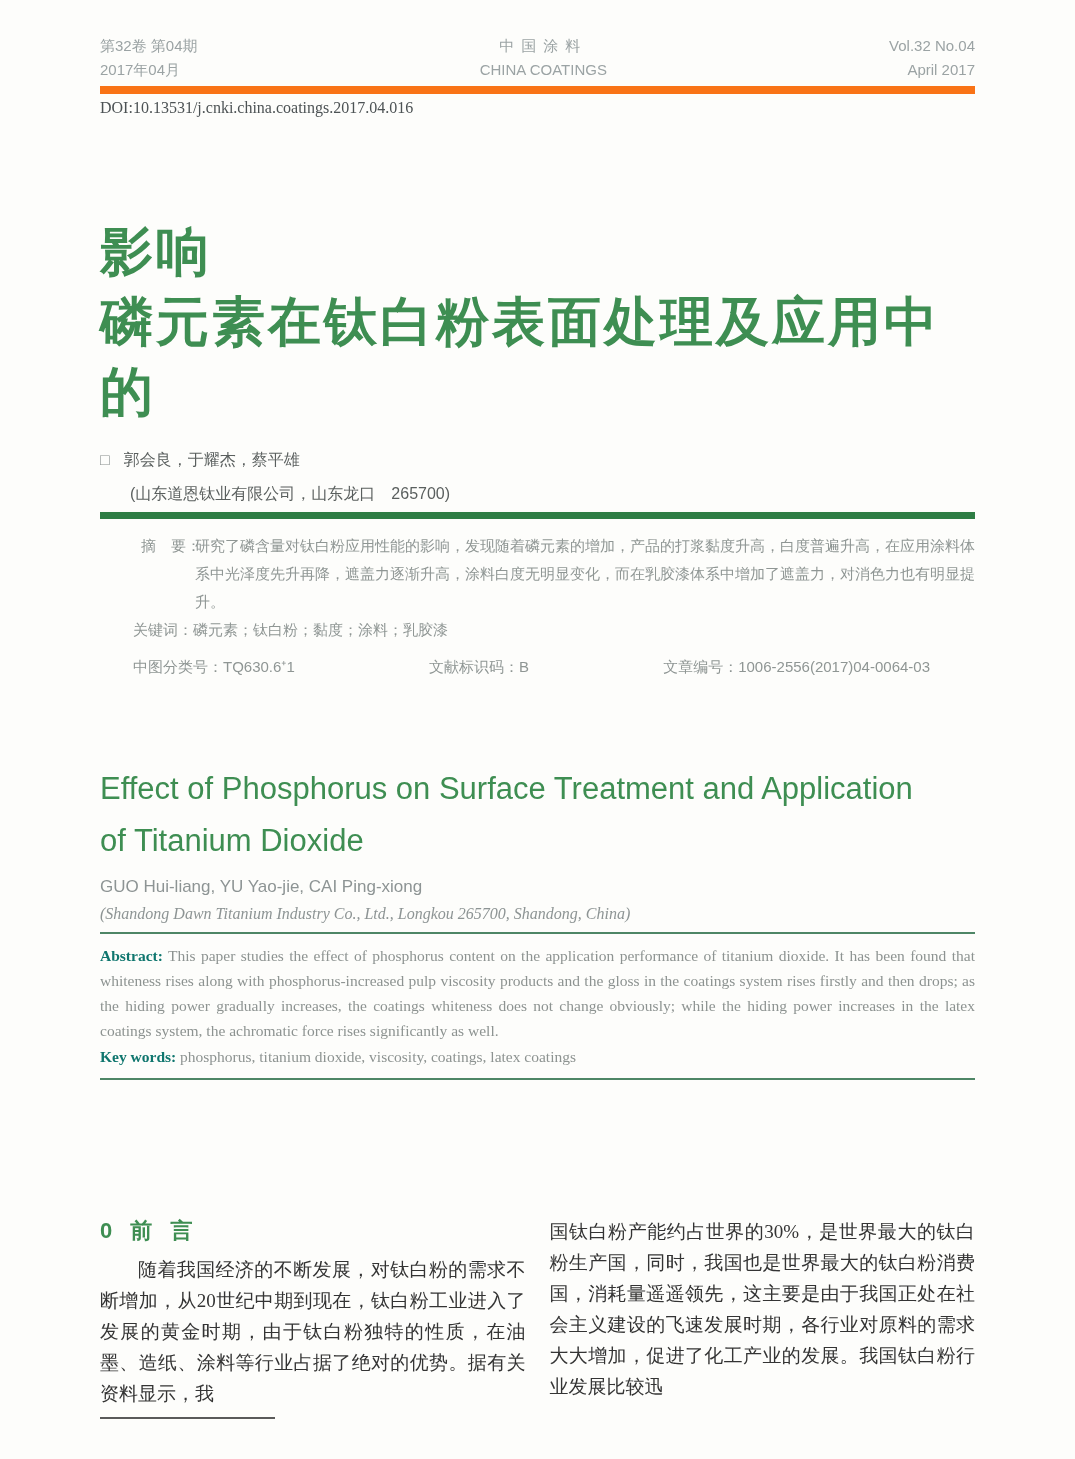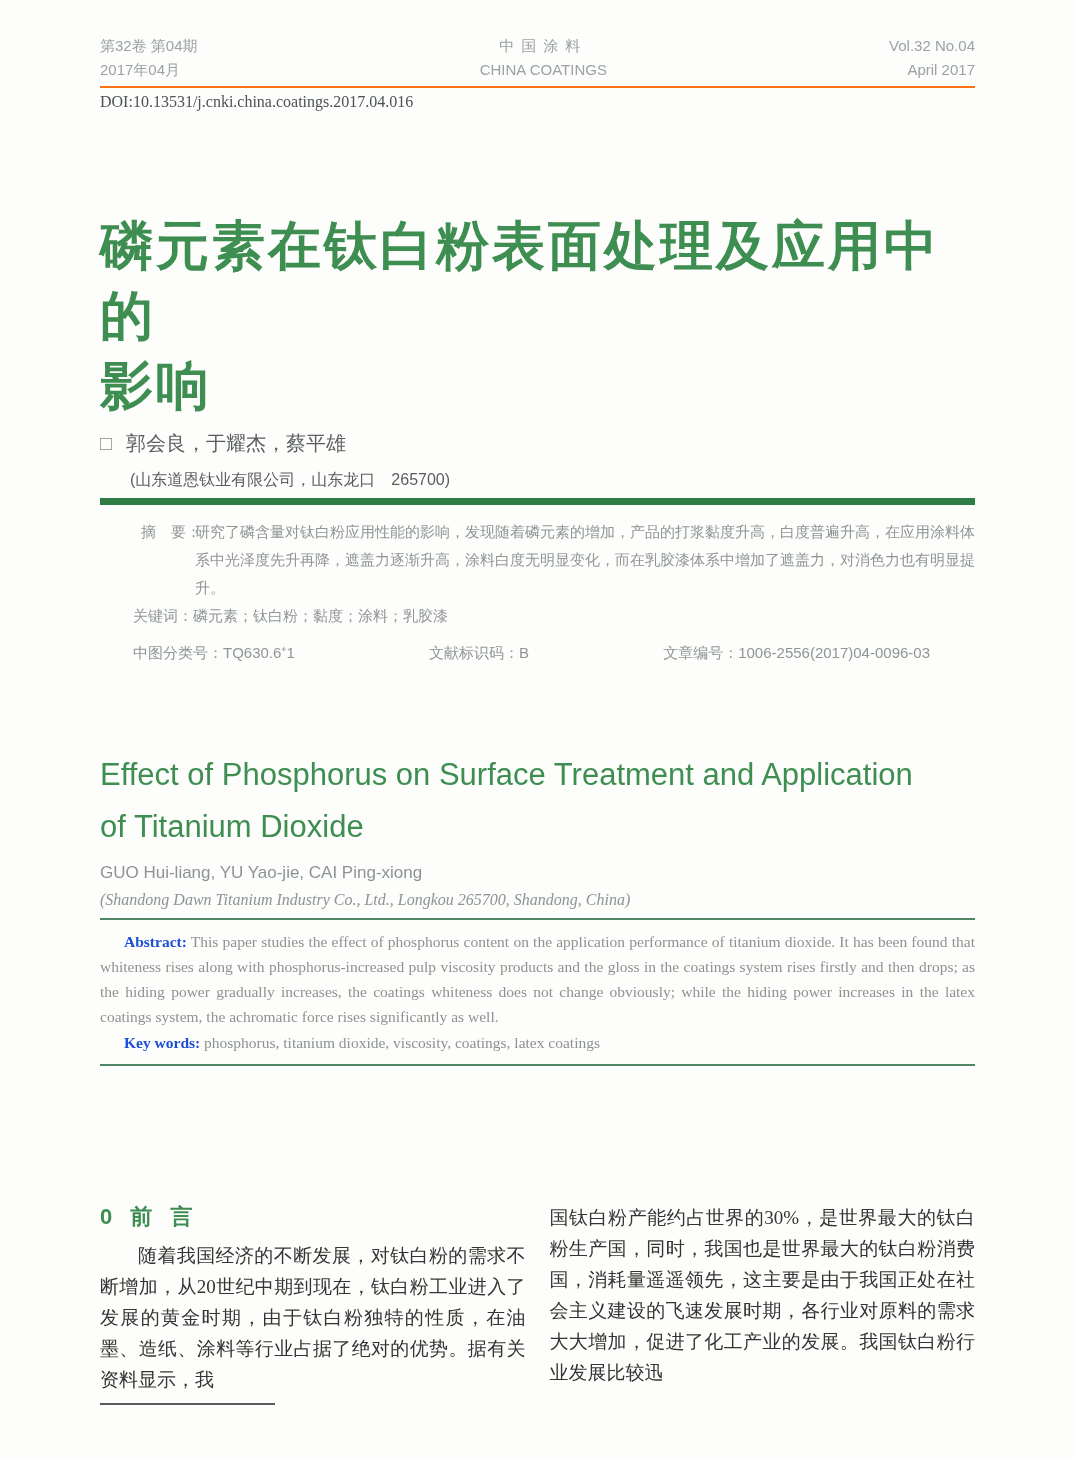--- a/index.html
+++ b/index.html
@@ -6,36 +6,36 @@
   html,body { background:#e8e8e6; }
   .page {
     width:1075px; height:1459px; margin:0 auto; background:#fdfdfb;
     padding:34px 100px 20px 100px; position:relative; overflow:hidden;
     font-family:"Liberation Sans", sans-serif;
   }
   
   .jheader {
     display:flex; justify-content:space-between; align-items:flex-start;
     color:#9ba3a4; font-size:15px; line-height:24px;
-    border-bottom:2px solid #f97316; padding-bottom:4px;
+    border-bottom:8px solid #f97316; padding-bottom:4px;
   }
   .jheader .col { white-space:nowrap; }
   .jheader .center { text-align:center; }
   .jheader .right { text-align:right; }
   .cn-spaced { letter-spacing:7px; }
   .doi-line {
     font-family:"Liberation Serif", serif; color:#4c5254; font-size:16px;
     margin-top:5px;
   }
   
   .cn-title {
     margin-top:100px; color:#3e8e52; font-weight:bold;
     font-size:53px; line-height:70px; letter-spacing:3px;
   }
-  .cn-authors { margin-top:9px; font-size:20px; color:#5a5f5e; }
+  .cn-authors { margin-top:23px; font-size:16px; color:#5a5f5e; }
   .cn-authors .marker { color:#8b9190; margin-right:14px; }
   .cn-affil { margin-top:13px; padding-left:30px; font-size:16px; color:#5a5f5e; }
   .rule-thick { height:7px; background:#2e7d44; margin-top:7px; }
   
   .cn-abstract {
     margin:13px 0 0 33px; width:842px; color:#8f9694;
     font-size:15px; line-height:28px; text-align:justify;
   }
   .hang { position:relative; padding-left:62px; }
   .hang .lbl { position:absolute; left:8px; top:0; }
@@ -52,21 +52,21 @@
   .en-authors { margin-top:10px; font-size:17px; color:#8d9494; }
   .en-affil {
     margin-top:8px; font-family:"Liberation Serif", serif; font-style:italic;
     font-size:16px; color:#8d9494;
   }
   .rule-thin { height:2px; background:#4e8666; margin-top:9px; }
   .en-abstract {
     margin-top:9px; font-family:"Liberation Serif", serif;
     font-size:15.5px; line-height:25px; color:#8d9391; text-align:justify;
   }
-  .en-abstract .lbl-b, .en-kw .lbl-b { font-weight:bold; color:#1d4ed8;margin-left:24px; }
+  .en-abstract .lbl-b, .en-kw .lbl-b { font-weight:bold; color:#0f766e; }
   .en-kw {
     font-family:"Liberation Serif", serif; font-size:15.5px; line-height:25px;
     color:#8d9391; margin-top:1px;
   }
   
   .body-cols {
     display:flex; gap:24px; margin-top:136px;
     font-family:"Liberation Serif", serif; font-size:19px; line-height:31px;
     color:#343434; text-align:justify;
   }
@@ -95,42 +95,42 @@
       <div>CHINA COATINGS</div>
     </div>
     <div class="col right">
       <div>Vol.32  No.04</div>
       <div>April  2017</div>
     </div>
   </div>
   <div class="doi-line">DOI:10.13531/j.cnki.china.coatings.2017.04.016</div>
 
   <div class="cn-title">
+    <div>影响</div>
     <div>磷元素在钛白粉表面处理及应用中的</div>
-    <div>影响</div>
   </div>
 
   <div class="cn-authors">
     <span class="marker">□</span><span>郭会良，于耀杰，蔡平雄</span>
   </div>
   <div class="cn-affil">(山东道恩钛业有限公司，山东龙口　265700)</div>
 
   <div class="rule-thick"></div>
 
   <div class="cn-abstract">
     <p class="hang">
       <span class="lbl">摘　要：</span><span>研究了磷含量对钛白粉应用性能的影响，发现随着磷元素的增加，产品的打浆黏度升高，白度普遍升高，在应用涂料体系中光泽度先升再降，遮盖力逐渐升高，涂料白度无明显变化，而在乳胶漆体系中增加了遮盖力，对消色力也有明显提升。</span>
     </p>
     <p class="kw-row">
       <span>关键词：</span><span>磷元素；钛白粉；黏度；涂料；乳胶漆</span>
     </p>
     <div class="clc-row">
       <span><span>中图分类号：</span><span>TQ630.6⁺1</span></span>
       <span><span>文献标识码：</span><span>B</span></span>
-      <span><span>文章编号：</span><span>1006-2556(2017)04-0096-03</span></span>
+      <span><span>文章编号：</span><span>1006-2556(2017)04-0064-03</span></span>
     </div>
   </div>
 
   <div class="en-title">
     <div>Effect of Phosphorus on Surface Treatment and Application</div>
     <div>of Titanium Dioxide</div>
   </div>
   <div class="en-authors">GUO Hui-liang, YU Yao-jie, CAI Ping-xiong</div>
   <div class="en-affil">(Shandong Dawn Titanium Industry Co., Ltd., Longkou 265700, Shandong, China)</div>
 

